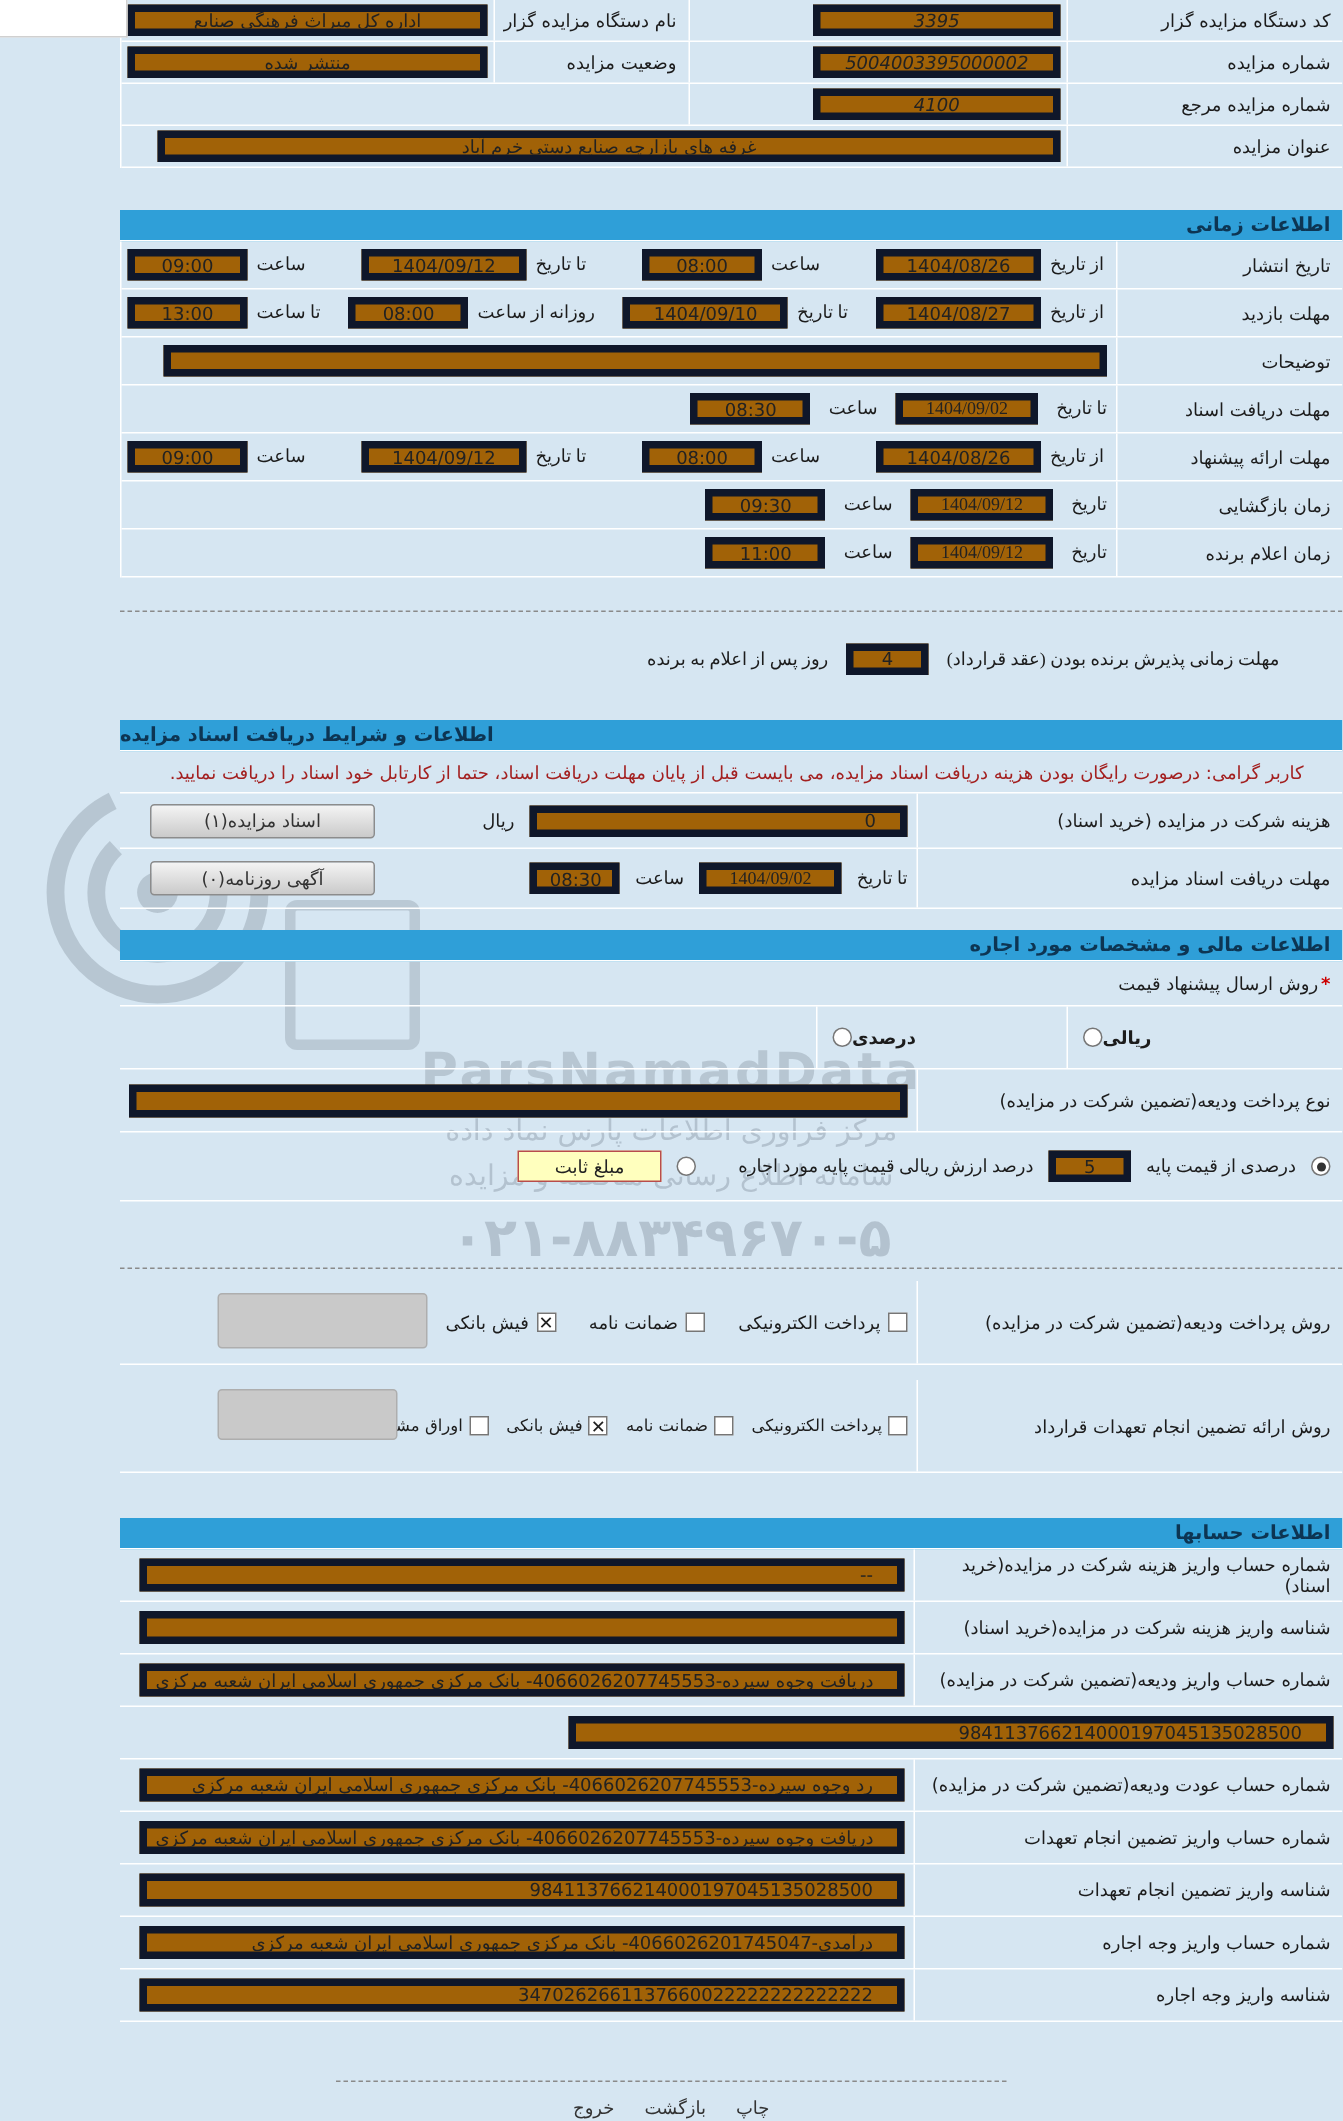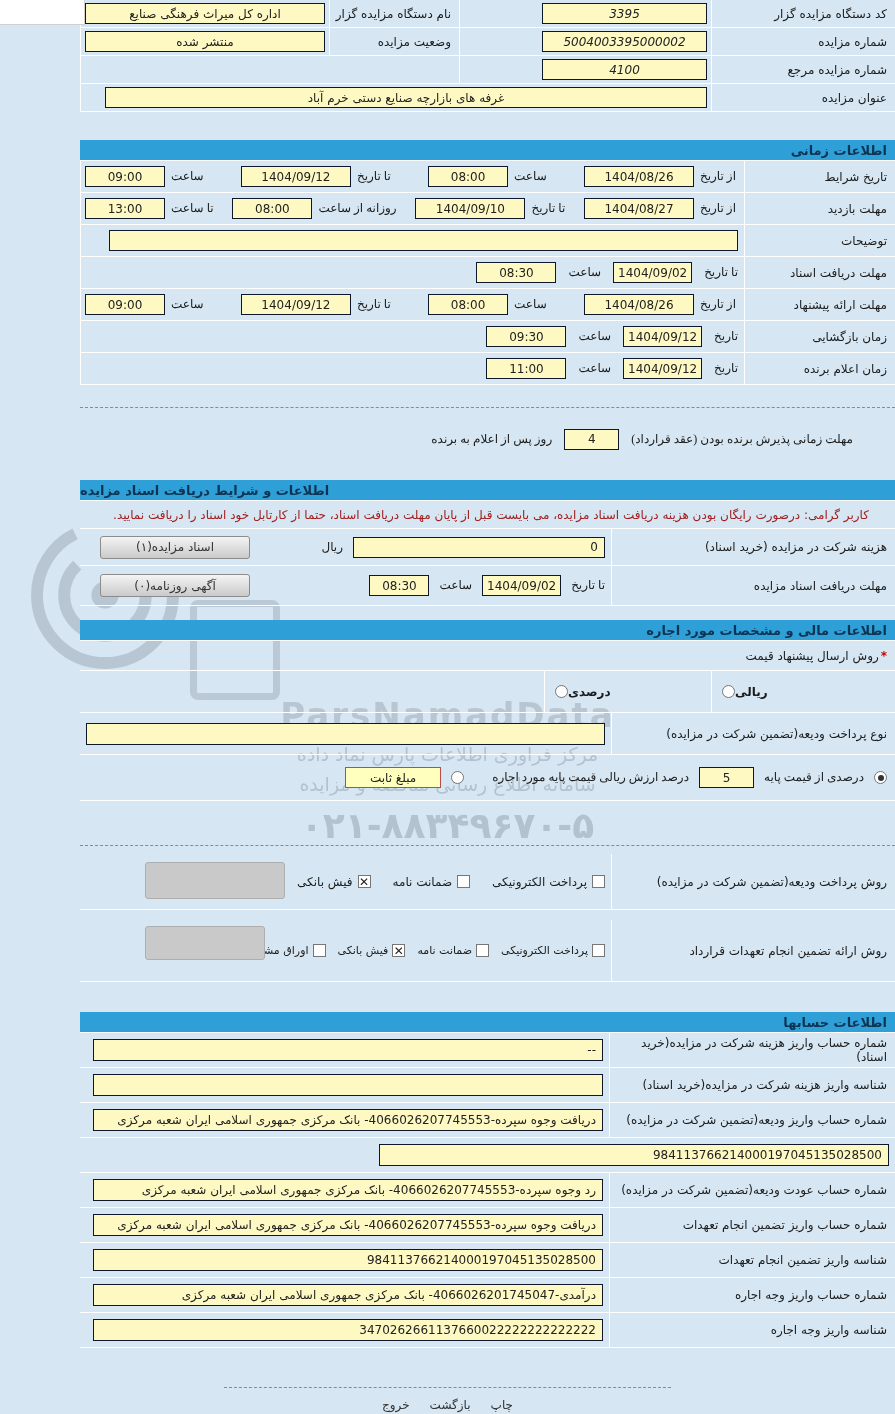--- a/index.html
+++ b/index.html
@@ -27,25 +27,25 @@
   .lbl { justify-content:flex-start; padding:0 8px 0 4px; color:#1c1c1c; gap:2px; }
   .cnt { flex:1; padding:0 6px; gap:10px; }
   .between { justify-content:space-between; padding:0 8px 0 4px; }
   .seg { display:flex; align-items:center; gap:6px; }
   .inl { white-space:nowrap; color:#1c1c1c;font-family:Liberation Serif, serif; }
   .grow { flex:1; }
 
   .h28{height:28px;} .h30{height:30px;} .h32{height:32px;} .h35{height:35px;}
   .h37{height:37px;} .h40{height:40px;} .h42{height:42px;}
   .h46{height:46px;} .h56{height:56px;} .h62{height:62px;}
-  .w55{width:55px;} .w60{width:60px;} .w80{width:80px;} .w95{width:79px;} .w110{width:110px;}
+  .w55{width:55px;} .w60{width:60px;} .w80{width:80px;} .w95{width:95px;font-family:Liberation Serif, serif;} .w110{width:110px;}
   .w130{width:130px;} .w150{width:150px;} .w165{width:165px;font-style:italic;} .w167{width:167px;} .w183{width:183px;}
   .w252{width:252px;} .w283{width:283px;} .w285{width:285px;} .w510{width:510px;}
 
-  .field { background:#fef9c3; border:1px solid #0f172a; height:21px; display:inline-flex; align-items:center; justify-content:flex-start; padding:0 6px; white-space:nowrap; overflow:hidden; }
+  .field { background:#a16207; border:5px solid #0f172a; height:21px; display:inline-flex; align-items:center; justify-content:flex-start; padding:0 16px; white-space:nowrap; overflow:hidden; }
   .field.center { justify-content:center; }
   .field.tall { height:22px; }
   .val .field { margin:0 4px; }
   .ylabel { background:#ffffbe; border:1px solid #b84c4c; height:21px; padding:0 24px; display:inline-flex; align-items:center; }
 
   .sec-hdr { height:21px; background:#2f9fd8; color:#0d3553; font-weight:bold; font-size:13px; display:flex; align-items:center; padding-right:8px; border-bottom:1px solid #fff; } .mt14{margin-top:14px;padding-left:44px;} .mt26{margin-top:26px;justify-content:flex-end;} .mt28{margin-top:28px;} .mt30{margin-top:30px;}
 
   .spacer22 { height:22px; }
   .dash-line { border-top:1px dashed #8a8a8a; width:100%; }
   .mt44{margin-top:44px;} .mt10{margin-top:10px;} .mt8{margin-top:8px;}
@@ -133,21 +133,21 @@
             <span class="field center grow" style="margin-left:24px;">غرفه های بازارچه صنایع دستی خرم آباد</span>
           </div>
       </div>
     </div>
 
     <div class="sec-hdr mt28">
         <span>اطلاعات زمانی</span>
       </div>
     <div class="tbl">
       <div class="row h32">
-        <div class="cell lbl w150">تاریخ شرایط</div>
+        <div class="cell lbl w150">تاریخ انتشار</div>
         <div class="cell cnt between">
           <span class="seg">
               <span class="inl">از تاریخ</span>
               <span class="field center w110">1404/08/26</span>
             </span>
           <span class="seg">
               <span class="inl">ساعت</span>
               <span class="field center w80">08:00</span>
             </span>
           <span class="seg">

